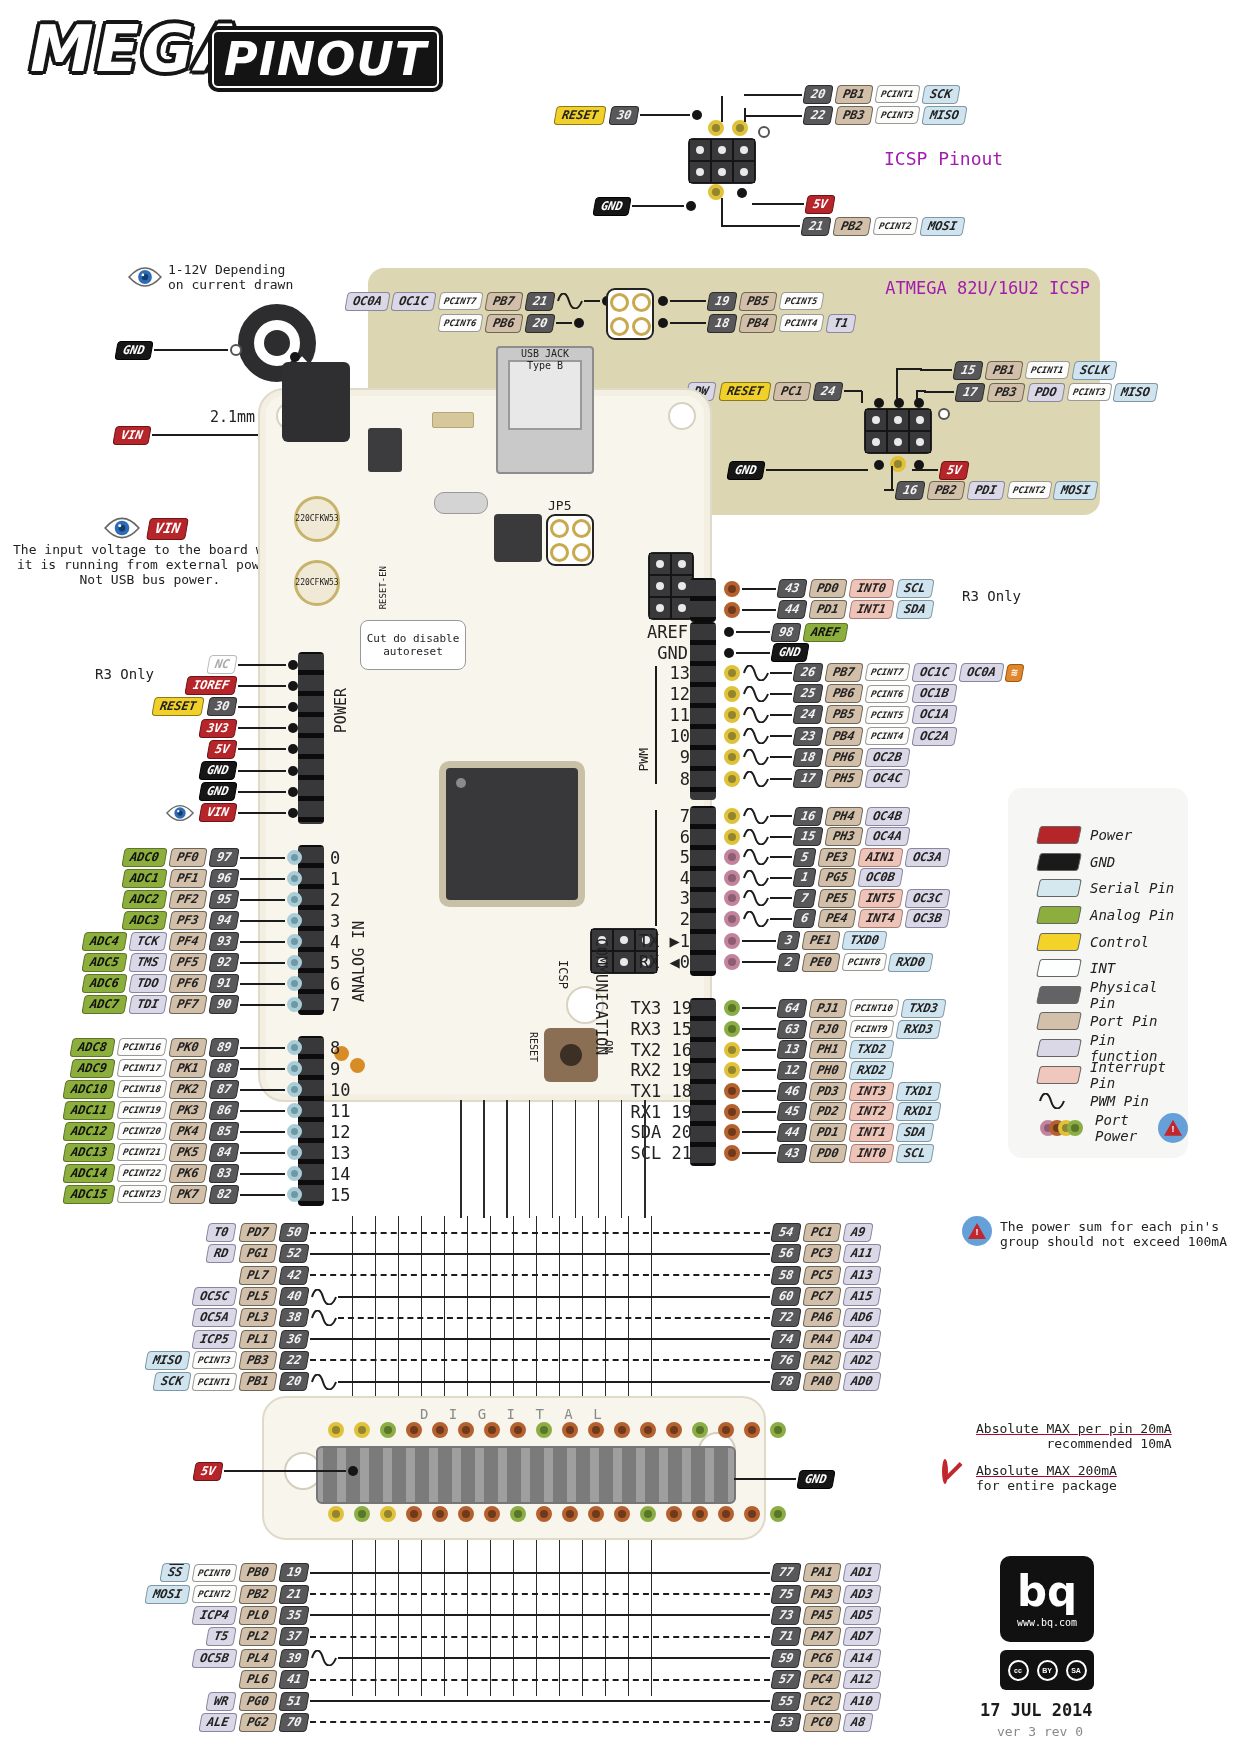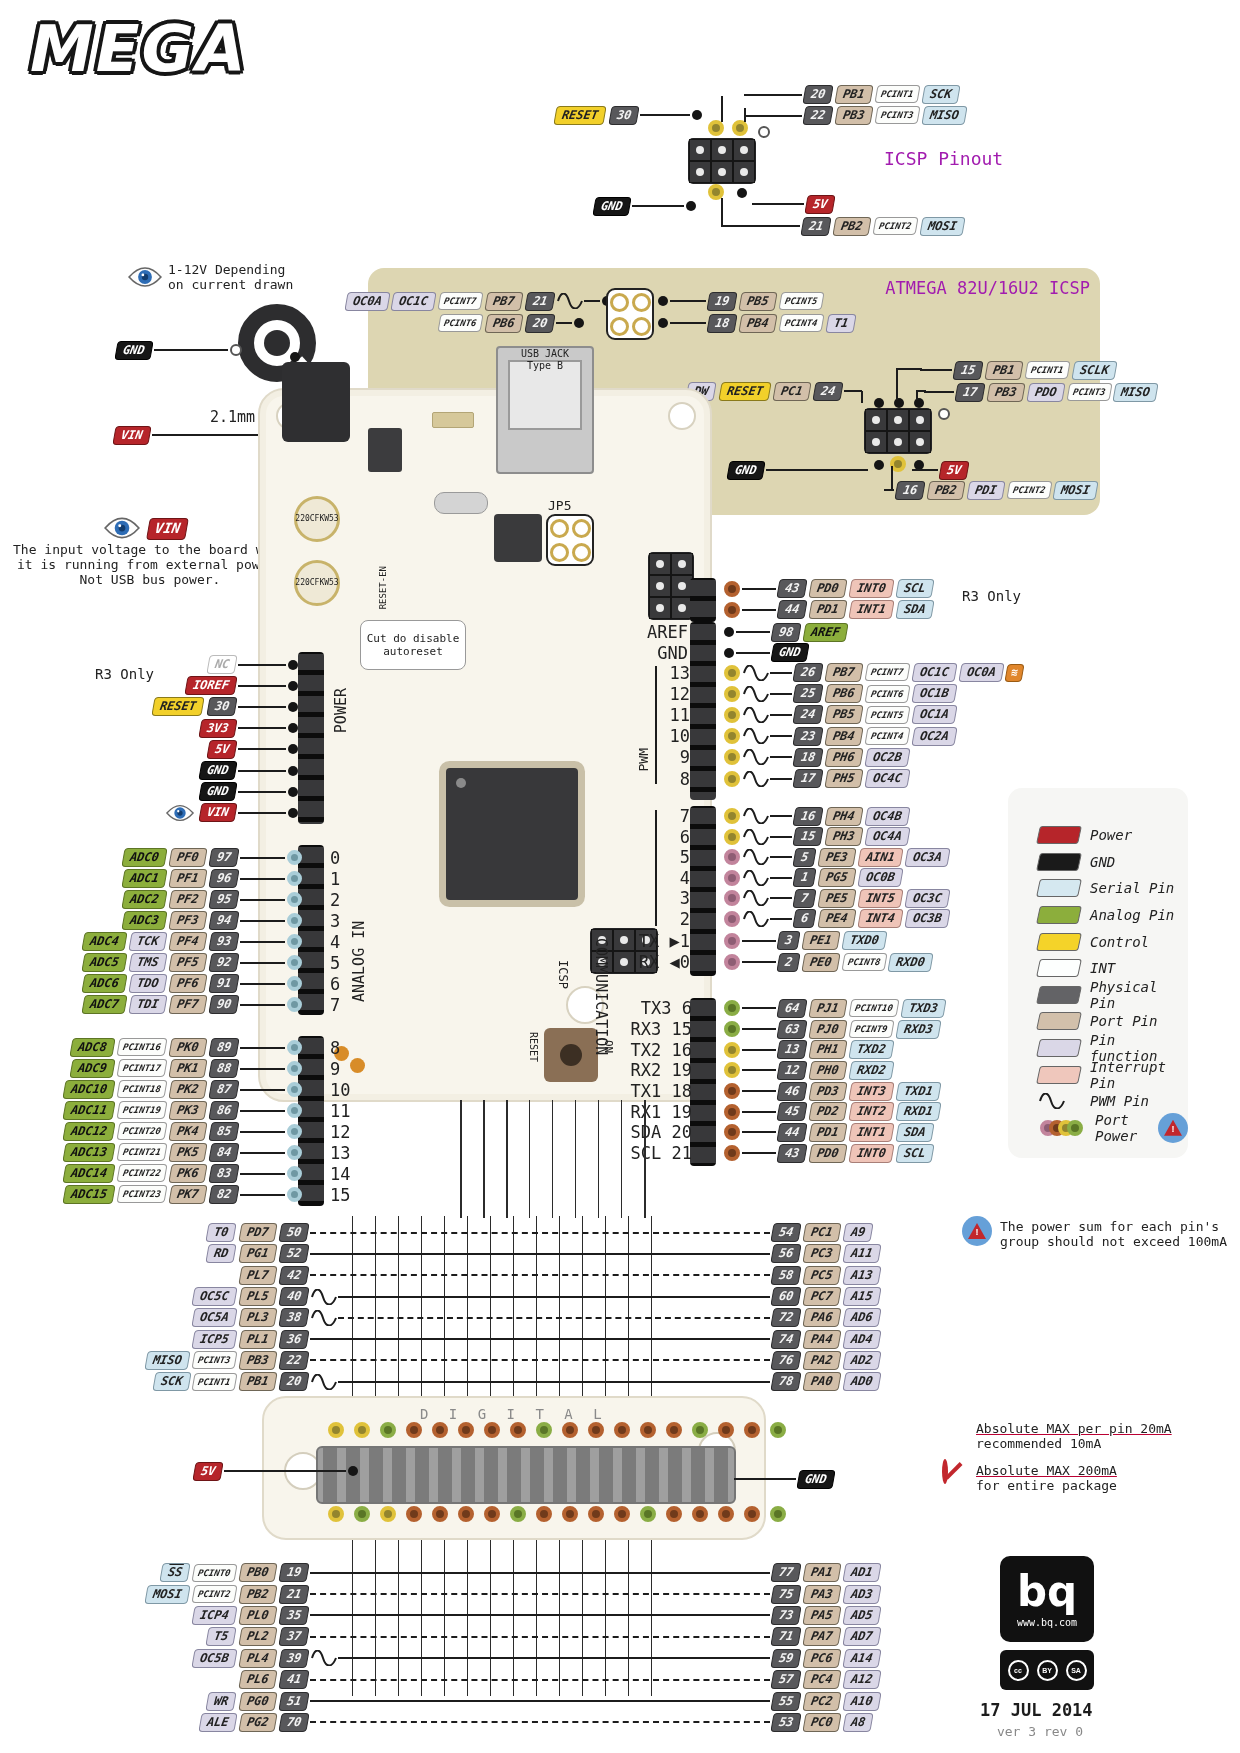--- a/index.html
+++ b/index.html
@@ -89,20 +89,23 @@
 </style>
 </head>
 <body>
 
 <div id="page">
 
   
   <div class="abs" style="left:30px;top:12px">
     <span class="mega">MEGA</span>
   </div>
+  <div class="abs pinoutbox" style="left:208px;top:26px">
+    <div class="inner">PINOUT</div>
+  </div>
 
   
   <div class="grp" style="left:500px;top:104px;--rh:22px;--bw:140px;--lw:50px">
       <div class="pinrow">
         <span class="bw">
           <span class="badge b-ctl">RESET</span>
           <span class="badge b-phys">30</span>
         </span>
         <span class="line"></span>
         <span class="dot d-smblack"></span>
@@ -469,21 +472,21 @@
       <div class="item">5</div>
       <div class="item">4</div>
       <div class="item">3</div>
       <div class="item">2</div>
     </div>
   <div class="abs numcol" style="left:608px;top:930px;width:82px;--rh:21.5px">
       <div class="item">TX ▶1</div>
       <div class="item">RX ◀0</div>
     </div>
   <div class="abs numcol" style="left:606px;top:998px;width:86px;--rh:20.7px;font-size:15px">
-      <div class="item">TX3 6</div>
+      <div class="item">TX3 19</div>
       <div class="item">RX3 15</div>
       <div class="item">TX2 16</div>
       <div class="item">RX2 19</div>
       <div class="item">TX1 18</div>
       <div class="item">RX1 19</div>
       <div class="item">SDA 20</div>
       <div class="item">SCL 21</div>
     </div>
   <div class="abs numcol l" style="left:330px;top:847px;width:26px;--rh:21px">
       <div class="item">0</div>
@@ -1438,21 +1441,21 @@
         <i>!</i>
       </span>
     </span>
   <div class="abs note" style="left:1000px;top:1219px">
       <div>The power sum for each pin's</div>
       <div>group should not exceed 100mA</div>
     </div>
   <span class="abs wtri" style="left:944px;top:1420px"><i>!</i></span>
   <div class="abs note" style="left:976px;top:1421px">
     <div><u style="text-decoration-color:#b03"><span>Absolute MAX per pin 20mA</span></u></div>
-    <div style="text-align:left">recommended 10mA</div>
+    <div style="text-align:right">recommended 10mA</div>
   </div>
   <span class="abs noent" style="left:942px;top:1462px"></span>
   <div class="abs note" style="left:976px;top:1463px">
     <div><u style="text-decoration-color:#b03"><span>Absolute MAX 200mA</span></u></div>
     <div>for entire package</div>
   </div>
 
   
   <div class="abs" style="left:1000px;top:1556px;width:94px;height:86px;background:#111;border-radius:10px;display:flex;flex-direction:column;align-items:center;justify-content:center">
     <div style="color:#fff;font:bold 42px 'DejaVu Sans',sans-serif;line-height:1">bq</div>

